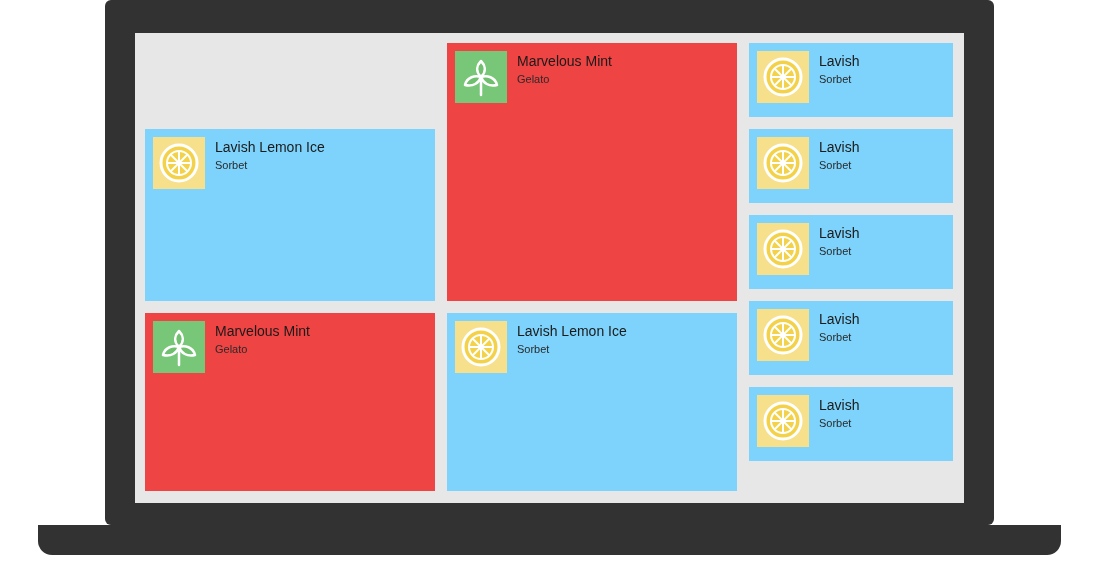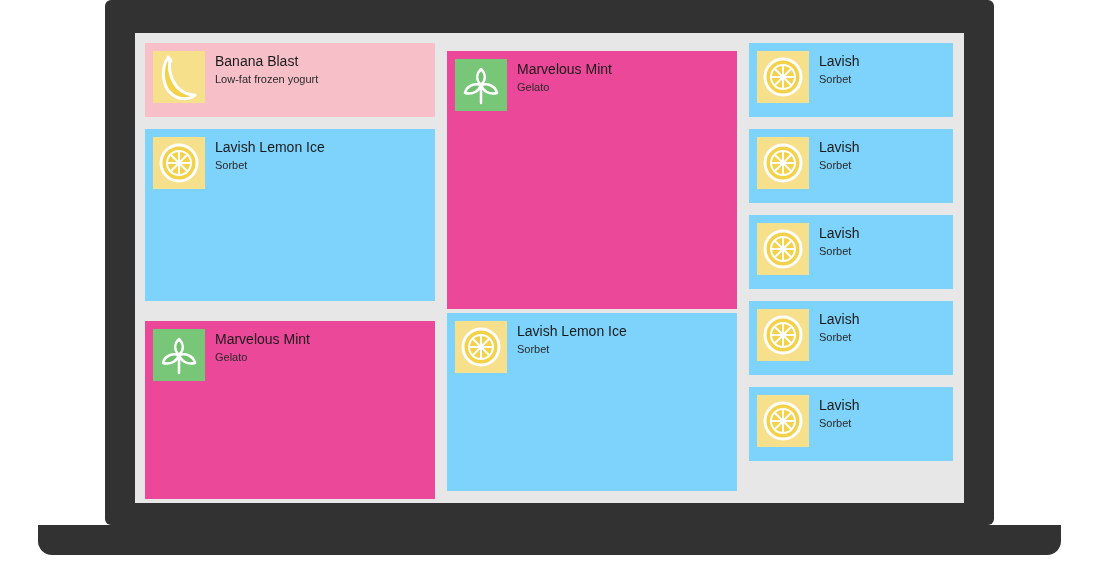--- a/index.html
+++ b/index.html
@@ -69,21 +69,21 @@
     font-size: 11px;
     color:#2a2a2a;
     white-space: nowrap;
     line-height: 1.3;
     margin-top:1px;
   }
 
   
   .bg-pink   { background:#f7c0c8; }
   .bg-green  { background:#7dd3fc; }
-  .bg-blue   { background:#ec4899;margin-top:8px; }
+  .bg-blue   { background:#ef4444; }
 
   
   .icon-yellow { background:#f7e08c; }
   .icon-green  { background:#78c678; }
 
   
   .t0 { left:   0px; top:   0px; width:290px; height: 74px; }
   .t1 { left:   0px; top:  86px; width:290px; height:172px; }
   .t2 { left: 302px; top:   0px; width:290px; height:258px; }
   .t3 { left:   0px; top:270px; width:290px; height:178px; }
@@ -123,33 +123,20 @@
     </symbol>
   </defs>
 </svg>
 
 <div class="laptop">
   <div class="bezel"></div>
 
   <div class="screen">
     <div class="grid">
 
-      <div class="tile t0 bg-pink">
-        <div class="inner">
-          <div class="iconbox icon-yellow">
-            <svg width="52" height="52">
-                <use href="#sym-banana"></use>
-              </svg>
-          </div>
-          <div class="texts">
-            <div class="title">Banana Blast</div>
-            <div class="subtitle">Low-fat frozen yogurt</div>
-          </div>
-        </div>
-      </div>
 
       <div class="tile t1 bg-green">
         <div class="inner">
           <div class="iconbox icon-yellow">
             <svg width="52" height="52">
                 <use href="#sym-lemon"></use>
               </svg>
           </div>
           <div class="texts">
             <div class="title">Lavish Lemon Ice</div>

